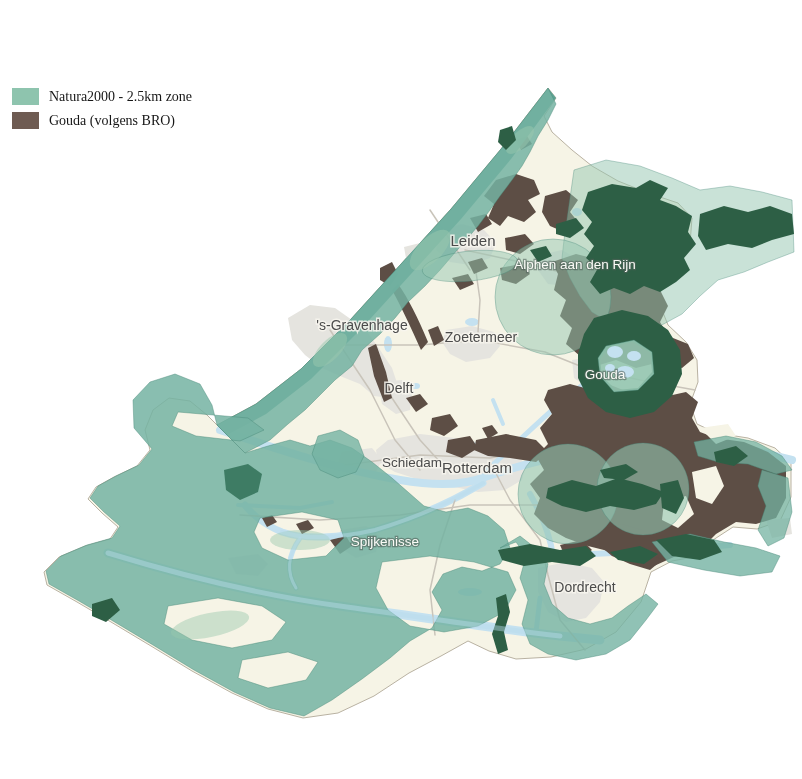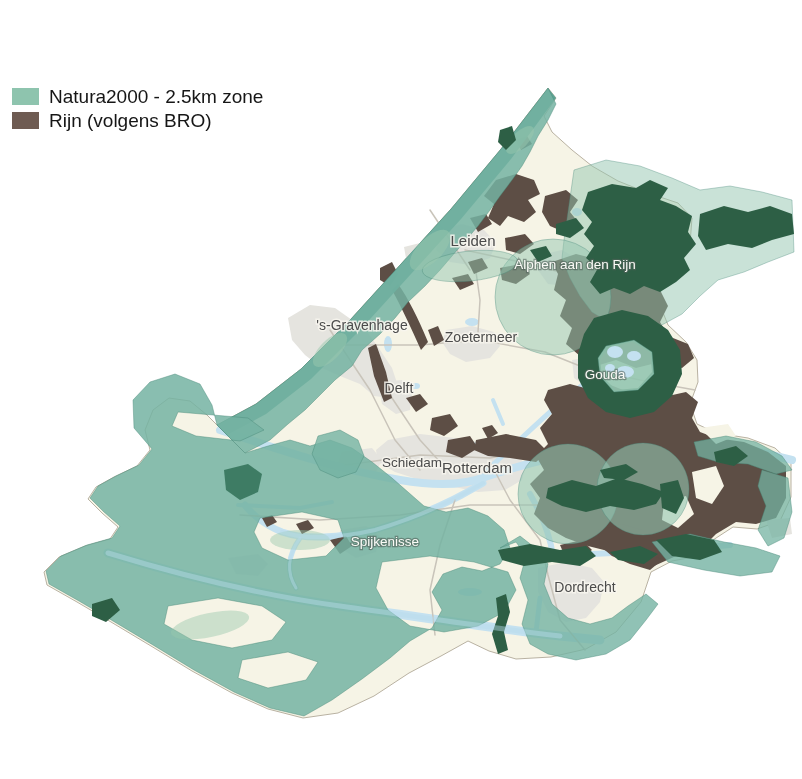--- a/index.html
+++ b/index.html
@@ -20,21 +20,21 @@
   .overlap{fill:var(--overlap_green);stroke:none;}
   .overlap-soft{fill:var(--overlap_soft);stroke:none;}
   .mottle{fill:var(--mottle);stroke:none;}
   .river-over{stroke:var(--river_over);fill:none;stroke-linecap:round;}
   .lbl{font-family:"Liberation Sans",sans-serif;paint-order:stroke;text-anchor:middle;}
   .lbl-dark{fill:var(--label_dark);stroke:rgba(248,246,238,.85);stroke-width:3px;}
   .lbl-light{fill:var(--label_light);stroke:rgba(82,99,90,.6);stroke-width:2.4px;}
   .legend{position:absolute;left:12px;top:88px;display:flex;flex-direction:column;gap:7px;}
   .legend-item{display:flex;align-items:center;gap:10px;}
   .legend-swatch{width:27px;height:17px;flex:0 0 27px;}
-  .legend-label{font-size:19px;color:#161616;line-height:17px;white-space:nowrap;}
+  .legend-label{font-size:14px;color:#161616;line-height:17px;white-space:nowrap;font-family:Liberation Serif, serif;}
 </style>
 </head>
 <body>
 
 <div class="canvas">
 
   <svg class="map-svg" width="802" height="779" viewBox="0 0 802 779">
 
     <rect x="0" y="0" width="802" height="779" fill="#ffffff"></rect>
 
@@ -200,17 +200,17 @@
     </g>
   </svg>
 
   <div class="legend">
     <div class="legend-item">
       <span class="legend-swatch" style="background: rgb(142, 196, 174);"></span>
       <span class="legend-label">Natura2000 - 2.5km zone</span>
     </div>
     <div class="legend-item">
       <span class="legend-swatch" style="background: rgb(110, 91, 82);"></span>
-      <span class="legend-label">Rijn (volgens BRO)</span>
+      <span class="legend-label">Gouda (volgens BRO)</span>
     </div>
   </div>
 
 </div>
 
 </body></html>

